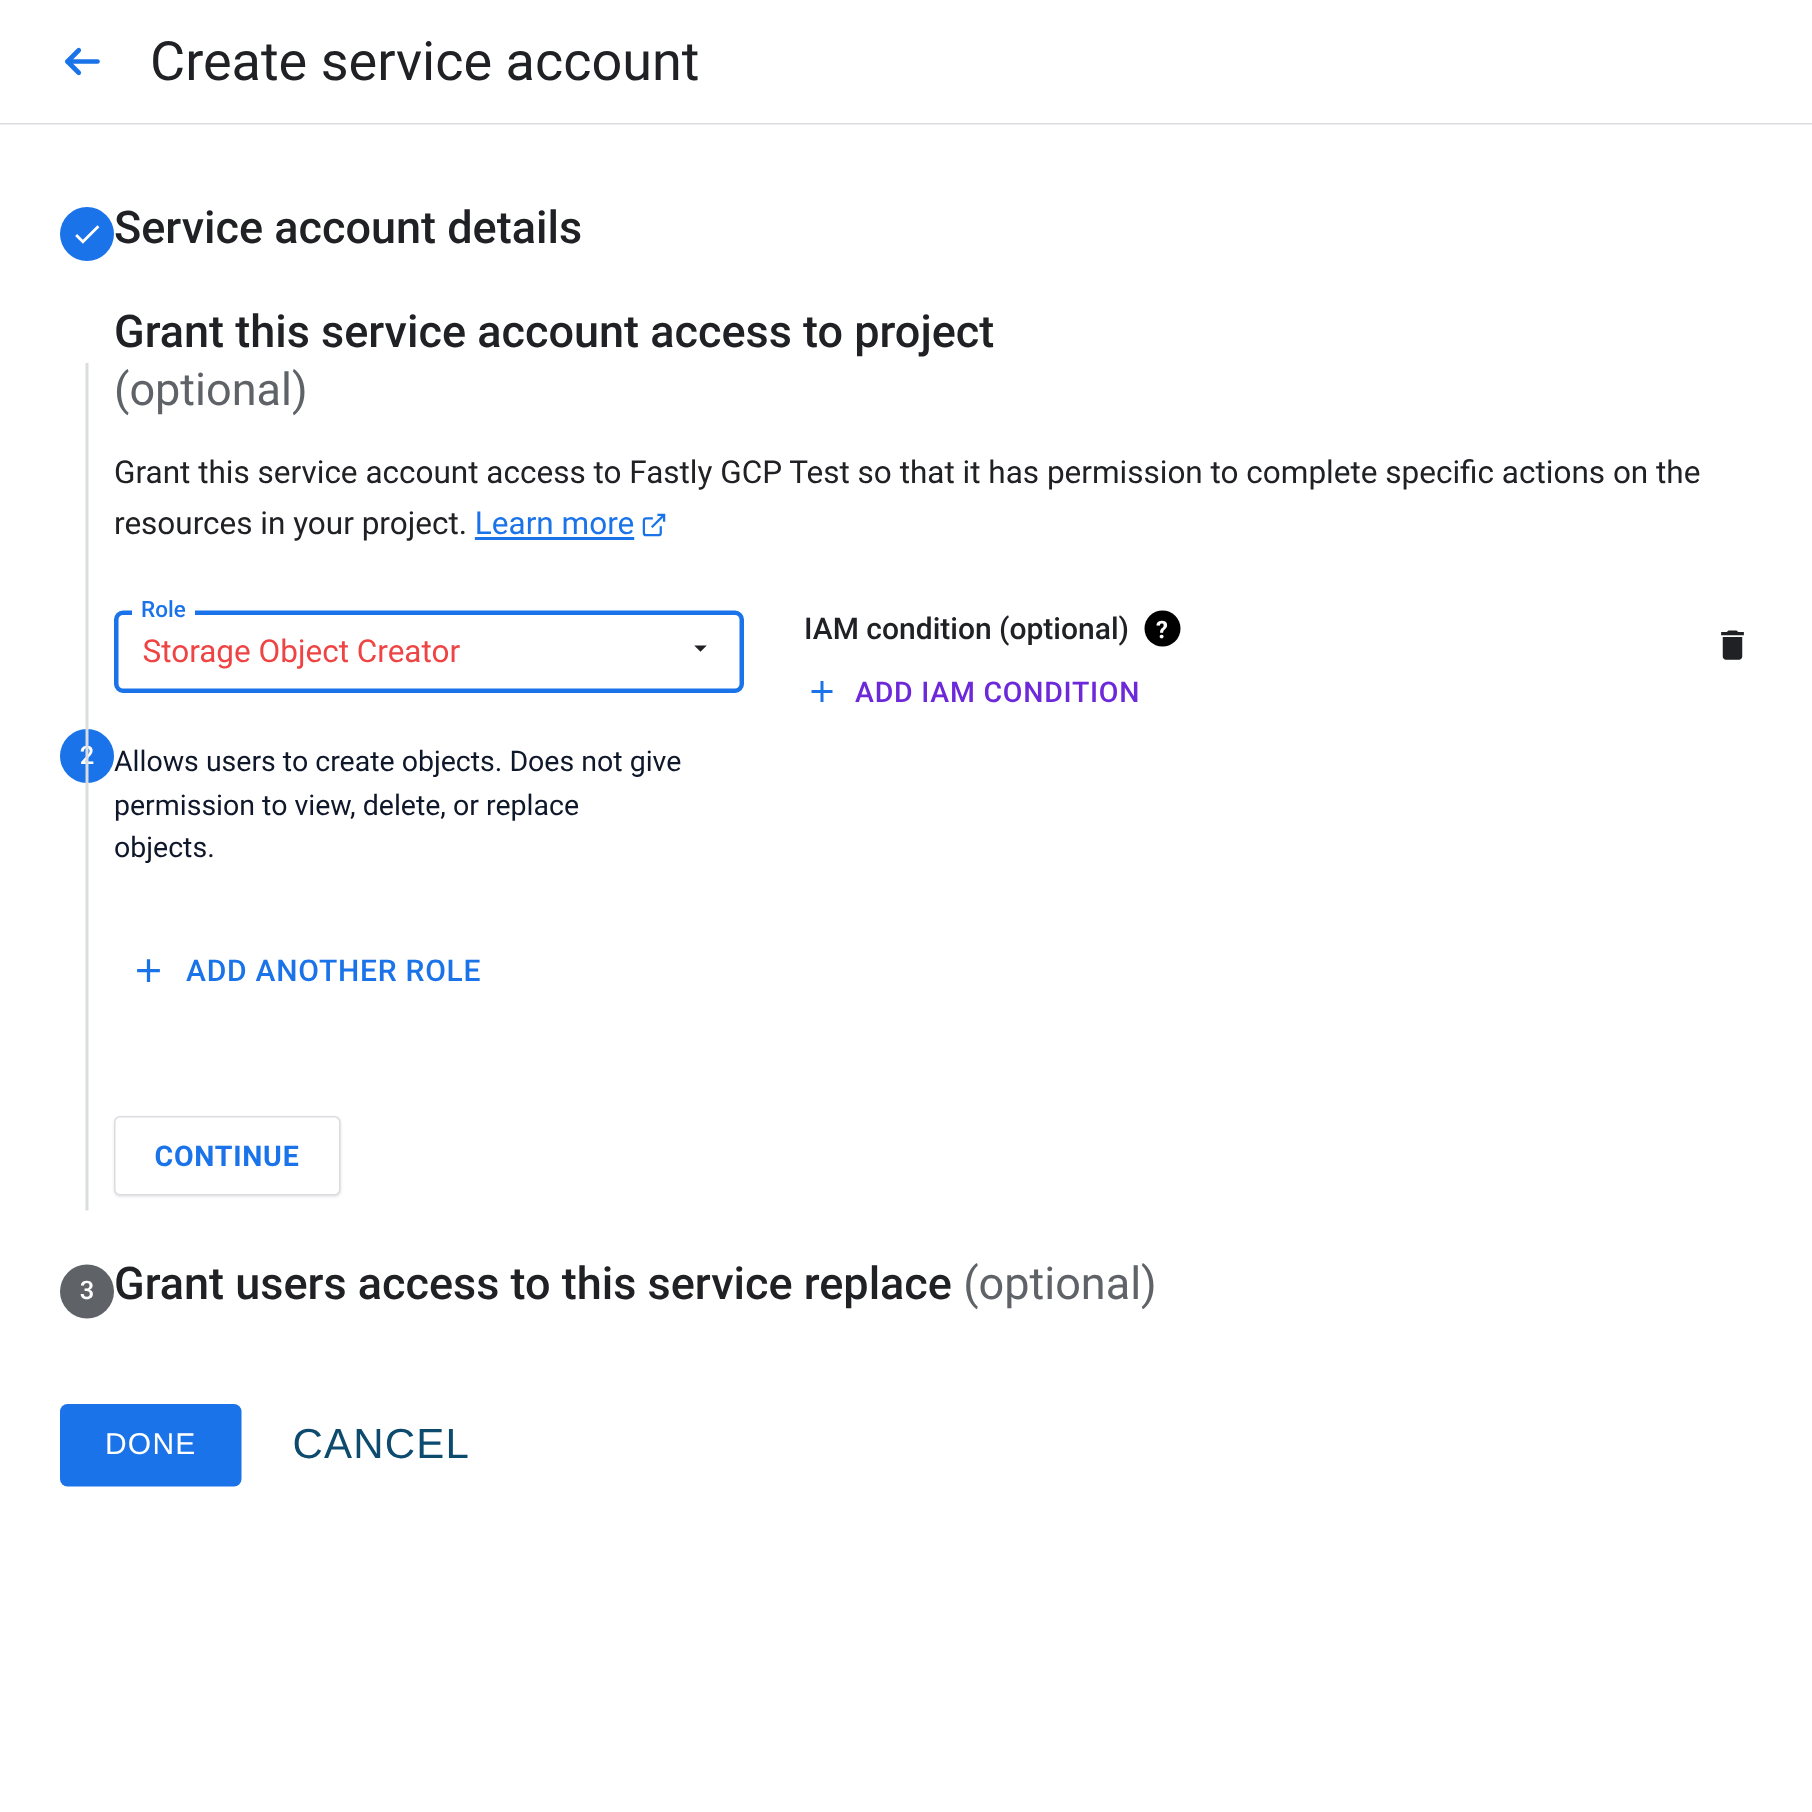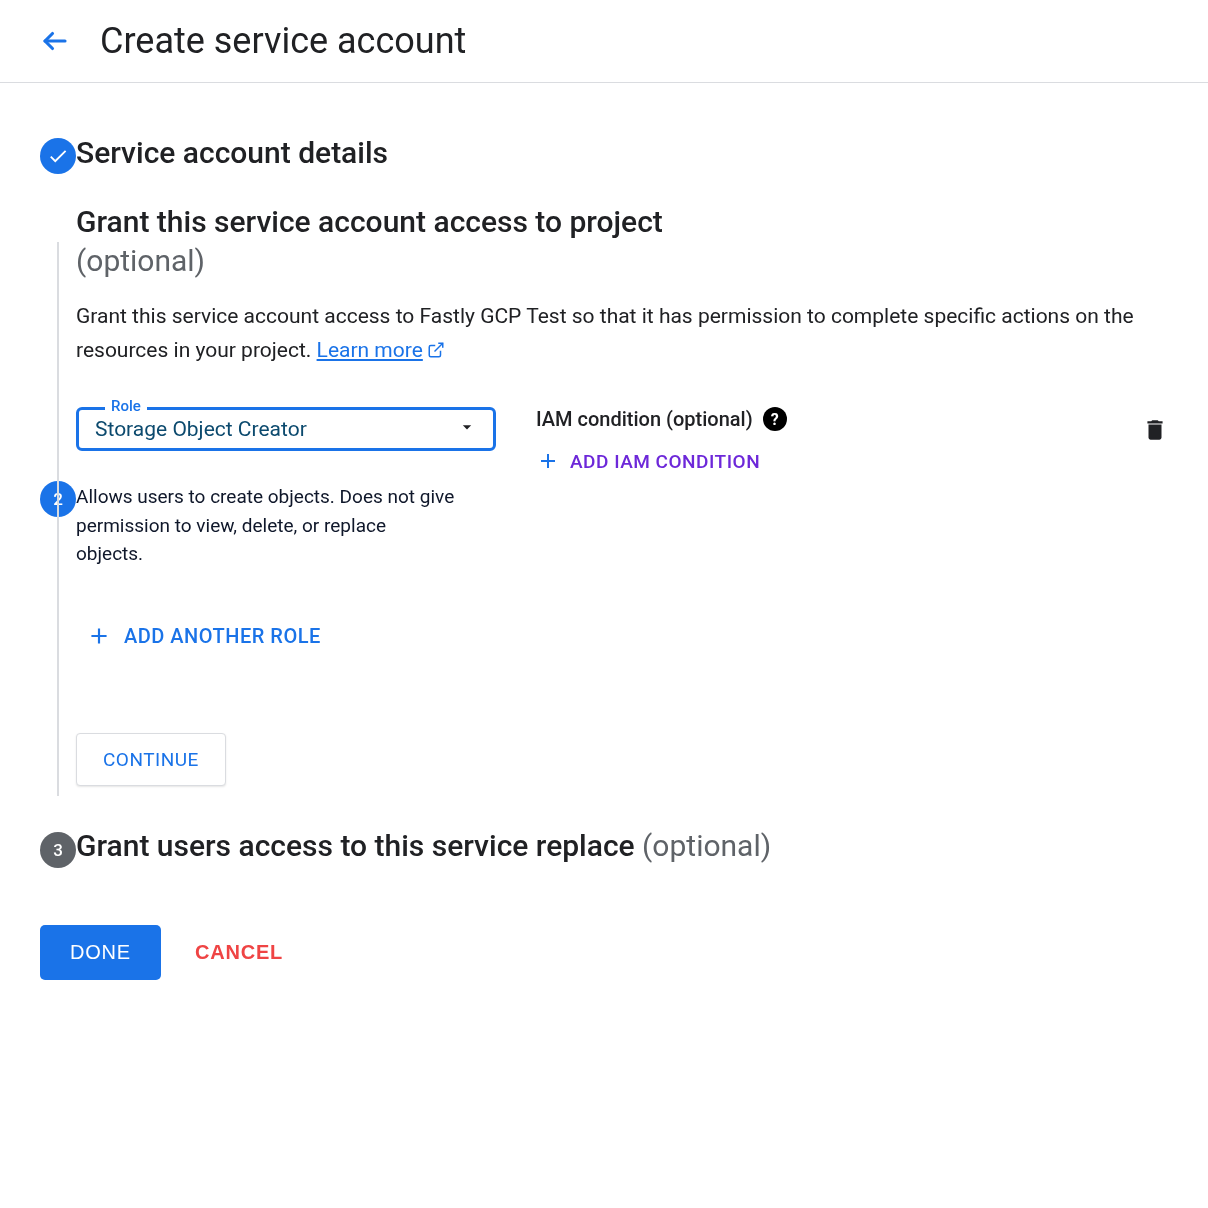--- a/index.html
+++ b/index.html
@@ -96,38 +96,38 @@
     gap: 40px;
     margin-top: 40px;
   }
   .role-field {
     position: relative;
     width: 420px;
   }
   .role-label {
     position: absolute;
     top: -10px;
-    left: 29px;
+    left: 12px;
     background: #fff;
     padding: 0 6px;
     font-size: 15px;
     color: #1a73e8;
     font-weight: 500;
   }
   .role-select {
     width: 100%;
-    height: 44px;
+    height: 55px;
     border: 3px solid #1a73e8;
     border-radius: 6px;
     display: flex;
     align-items: center;
     justify-content: space-between;
     padding: 0 16px;
     font-size: 21px;
-    color: #0c4a6e;
+    color: #ef4444;
     cursor: pointer;
   }
   .role-select svg { width: 20px; height: 20px; }
   .role-help {
     font-size: 19px;
     color: #0f172a;
     line-height: 1.5;
     margin-top: 32px;
     max-width: 380px;
   }
@@ -185,21 +185,21 @@
     margin-top: 54px;
     margin-left: 10px;
   }
   .add-role-btn svg { width: 26px; height: 26px; }
   .continue-btn {
     display: inline-block;
     border: 1px solid #dadce0;
     border-radius: 4px;
     padding: 14px 26px;
     font-size: 19px;
-    font-weight: 400;
+    font-weight: 700;
     color: #1a73e8;
     letter-spacing: 0.5px;
     cursor: pointer;
     margin-top: 80px;
     box-shadow: 0 1px 2px rgba(0,0,0,0.1);
     background: #fff;
   }
   .step2-line {
     position: absolute;
     left: 17px;
@@ -219,23 +219,23 @@
     color: #fff;
     font-size: 20px;
     font-weight: 500;
     letter-spacing: 0.8px;
     padding: 16px 30px;
     border-radius: 5px;
     cursor: pointer;
     border: none;
   }
   .cancel-btn {
-    color: #ef4444;
-    font-size: 20px;
-    font-weight: 700;
+    color: #0c4a6e;
+    font-size: 28px;
+    font-weight: 400;
     letter-spacing: 0.8px;
     cursor: pointer;
     background: none;
     border: none;
   }
 </style>
 </head>
 <body>
 
 <div class="header">

